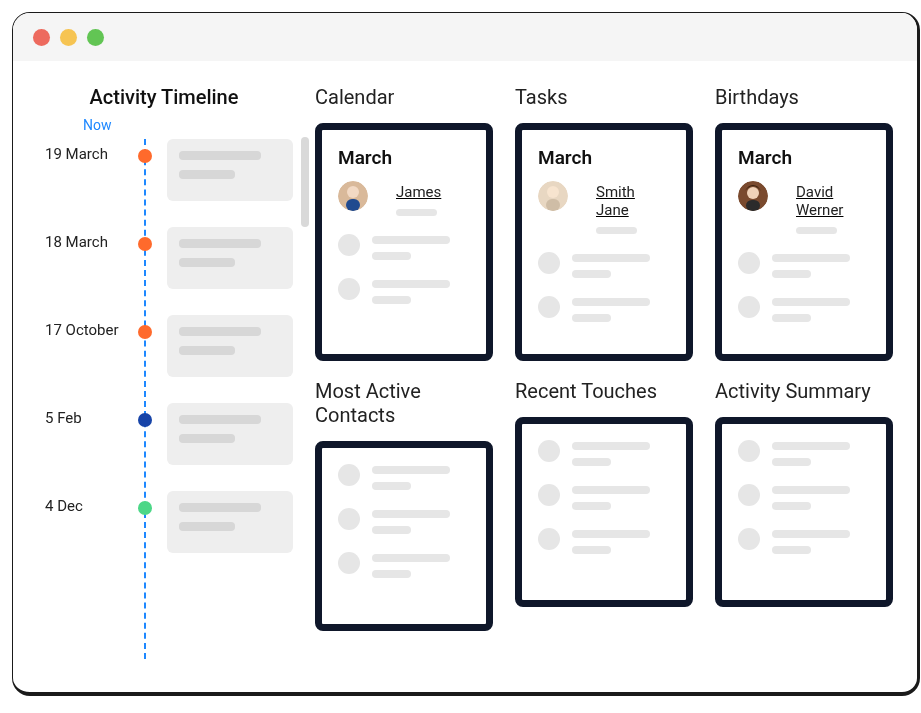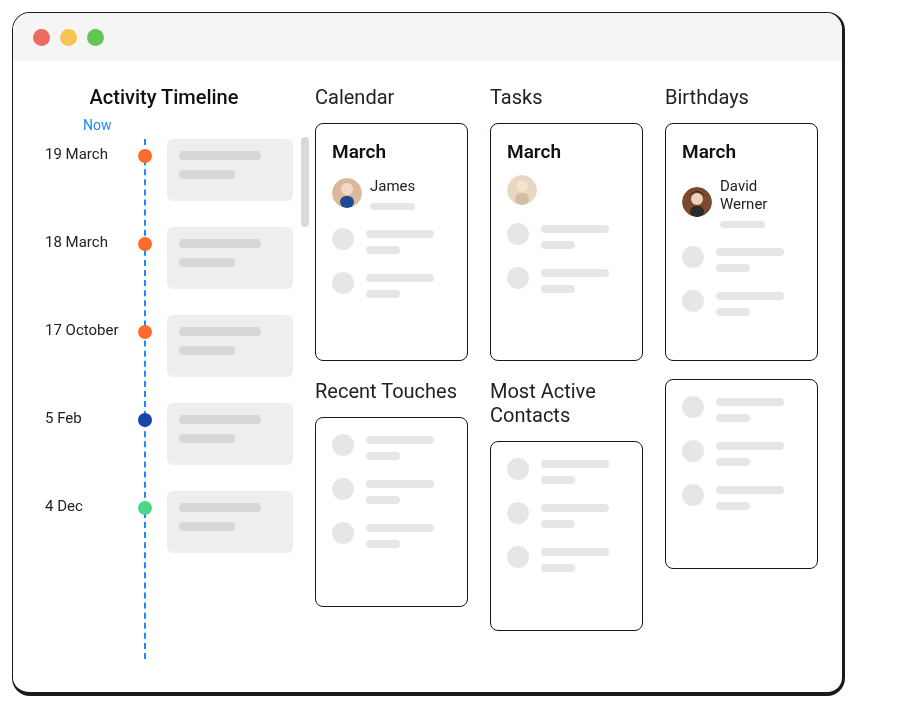--- a/index.html
+++ b/index.html
@@ -4,21 +4,21 @@
 <style>
   * { box-sizing: border-box; margin: 0; padding: 0; }
   body {
     font-family: -apple-system, BlinkMacSystemFont, "Segoe UI", Roboto, Helvetica, Arial, sans-serif;
     background: #fff;
     width: 921px;
     height: 713px;
     overflow: hidden;
   }
   .window {
-    width: 833px;
+    width: 908px;
     height: 684px;
     margin: 12px;
     border: 1px solid #1a1a1a;
     border-bottom-width: 4px;
     border-right-width: 3px;
     border-radius: 18px;
     background: #fff;
     overflow: hidden;
     display: flex;
     flex-direction: column;
@@ -139,40 +139,41 @@
     row-gap: 18px;
     padding-right: 8px;
   }
   .col-title {
     font-size: 20px;
     color: #222;
     font-weight: 400;
     margin-bottom: 4px;
   }
   .card {
-    border: 1px solid #0f172a;
+    border: 7px solid #0f172a;
     border-radius: 8px;
     padding: 16px 16px 14px 16px;
     height: 238px;
     background: #fff;
   }
   .card.bottom {
     height: 190px;
   }
   .card-month {
     font-size: 19px;
     font-weight: 600;
     color: #111;
     margin-bottom: 12px;
   }
   .person-row {
     display: flex;
-    align-items: center;
-    gap: 8px;
+    align-items: flex-start;
+    gap: 28px;
     margin-bottom: 18px;
+    text-decoration: underline;
   }
   .avatar {
     width: 30px; height: 30px; border-radius: 50%;
     flex: 0 0 30px;
     display: flex; align-items: center; justify-content: center;
     overflow: hidden;
   }
   .avatar svg { width: 100%; height: 100%; }
   .person-text { flex: 1; padding-top: 2px; }
   .person-name { font-size: 15px; color: #222; margin-bottom: 8px; }
@@ -306,20 +307,24 @@
         <div class="col-title">Tasks</div>
         <div class="card">
           <div class="card-month">March</div>
           <div class="person-row">
             <div class="avatar">
               <svg viewBox="0 0 30 30">
                   <circle cx="15" cy="15" r="15" fill="#e8d7c2"></circle>
                   <circle cx="15" cy="11" r="6" fill="#f7e4cf"></circle>
                   <rect x="8" y="18" width="14" height="12" rx="6" fill="#cfbda6"></rect>
                 </svg>
+            </div>
+            <div class="person-text">
+              <div class="person-name">Smith Jane</div>
+              <div class="ph-line w55" style="background:#e6e6e6;height:7px"></div>
             </div>
           </div>
           <div class="entry-row">
             <div class="ph-dot"></div>
             <div class="entry-lines">
                 <div class="ph-line w80"></div>
                 <div class="ph-line w40"></div>
               </div>
           </div>
           <div class="entry-row">
@@ -361,20 +366,47 @@
             <div class="ph-dot"></div>
             <div class="entry-lines">
                 <div class="ph-line w80"></div>
                 <div class="ph-line w40"></div>
               </div>
           </div>
         </div>
       </div>
 
       <div class="section">
+        <div class="col-title">Most Active Contacts</div>
+        <div class="card bottom">
+          <div class="entry-row">
+              <div class="ph-dot"></div>
+              <div class="entry-lines">
+                <div class="ph-line w80"></div>
+                <div class="ph-line w40"></div>
+              </div>
+            </div>
+          <div class="entry-row">
+              <div class="ph-dot"></div>
+              <div class="entry-lines">
+                <div class="ph-line w80"></div>
+                <div class="ph-line w40"></div>
+              </div>
+            </div>
+          <div class="entry-row">
+              <div class="ph-dot"></div>
+              <div class="entry-lines">
+                <div class="ph-line w80"></div>
+                <div class="ph-line w40"></div>
+              </div>
+            </div>
+        </div>
+      </div>
+
+      <div class="section">
         <div class="col-title">Recent Touches</div>
         <div class="card bottom">
           <div class="entry-row">
               <div class="ph-dot"></div>
               <div class="entry-lines">
                 <div class="ph-line w80"></div>
                 <div class="ph-line w40"></div>
               </div>
             </div>
           <div class="entry-row">
@@ -388,47 +420,21 @@
               <div class="ph-dot"></div>
               <div class="entry-lines">
                 <div class="ph-line w80"></div>
                 <div class="ph-line w40"></div>
               </div>
             </div>
         </div>
       </div>
 
       <div class="section">
-        <div class="col-title">Most Active Contacts</div>
-        <div class="card bottom">
-          <div class="entry-row">
-              <div class="ph-dot"></div>
-              <div class="entry-lines">
-                <div class="ph-line w80"></div>
-                <div class="ph-line w40"></div>
-              </div>
-            </div>
-          <div class="entry-row">
-              <div class="ph-dot"></div>
-              <div class="entry-lines">
-                <div class="ph-line w80"></div>
-                <div class="ph-line w40"></div>
-              </div>
-            </div>
-          <div class="entry-row">
-              <div class="ph-dot"></div>
-              <div class="entry-lines">
-                <div class="ph-line w80"></div>
-                <div class="ph-line w40"></div>
-              </div>
-            </div>
-        </div>
-      </div>
-
-      <div class="section">
+        <div class="col-title">Activity Summary</div>
         <div class="card bottom">
           <div class="entry-row">
               <div class="ph-dot"></div>
               <div class="entry-lines">
                 <div class="ph-line w80"></div>
                 <div class="ph-line w40"></div>
               </div>
             </div>
           <div class="entry-row">
               <div class="ph-dot"></div>

